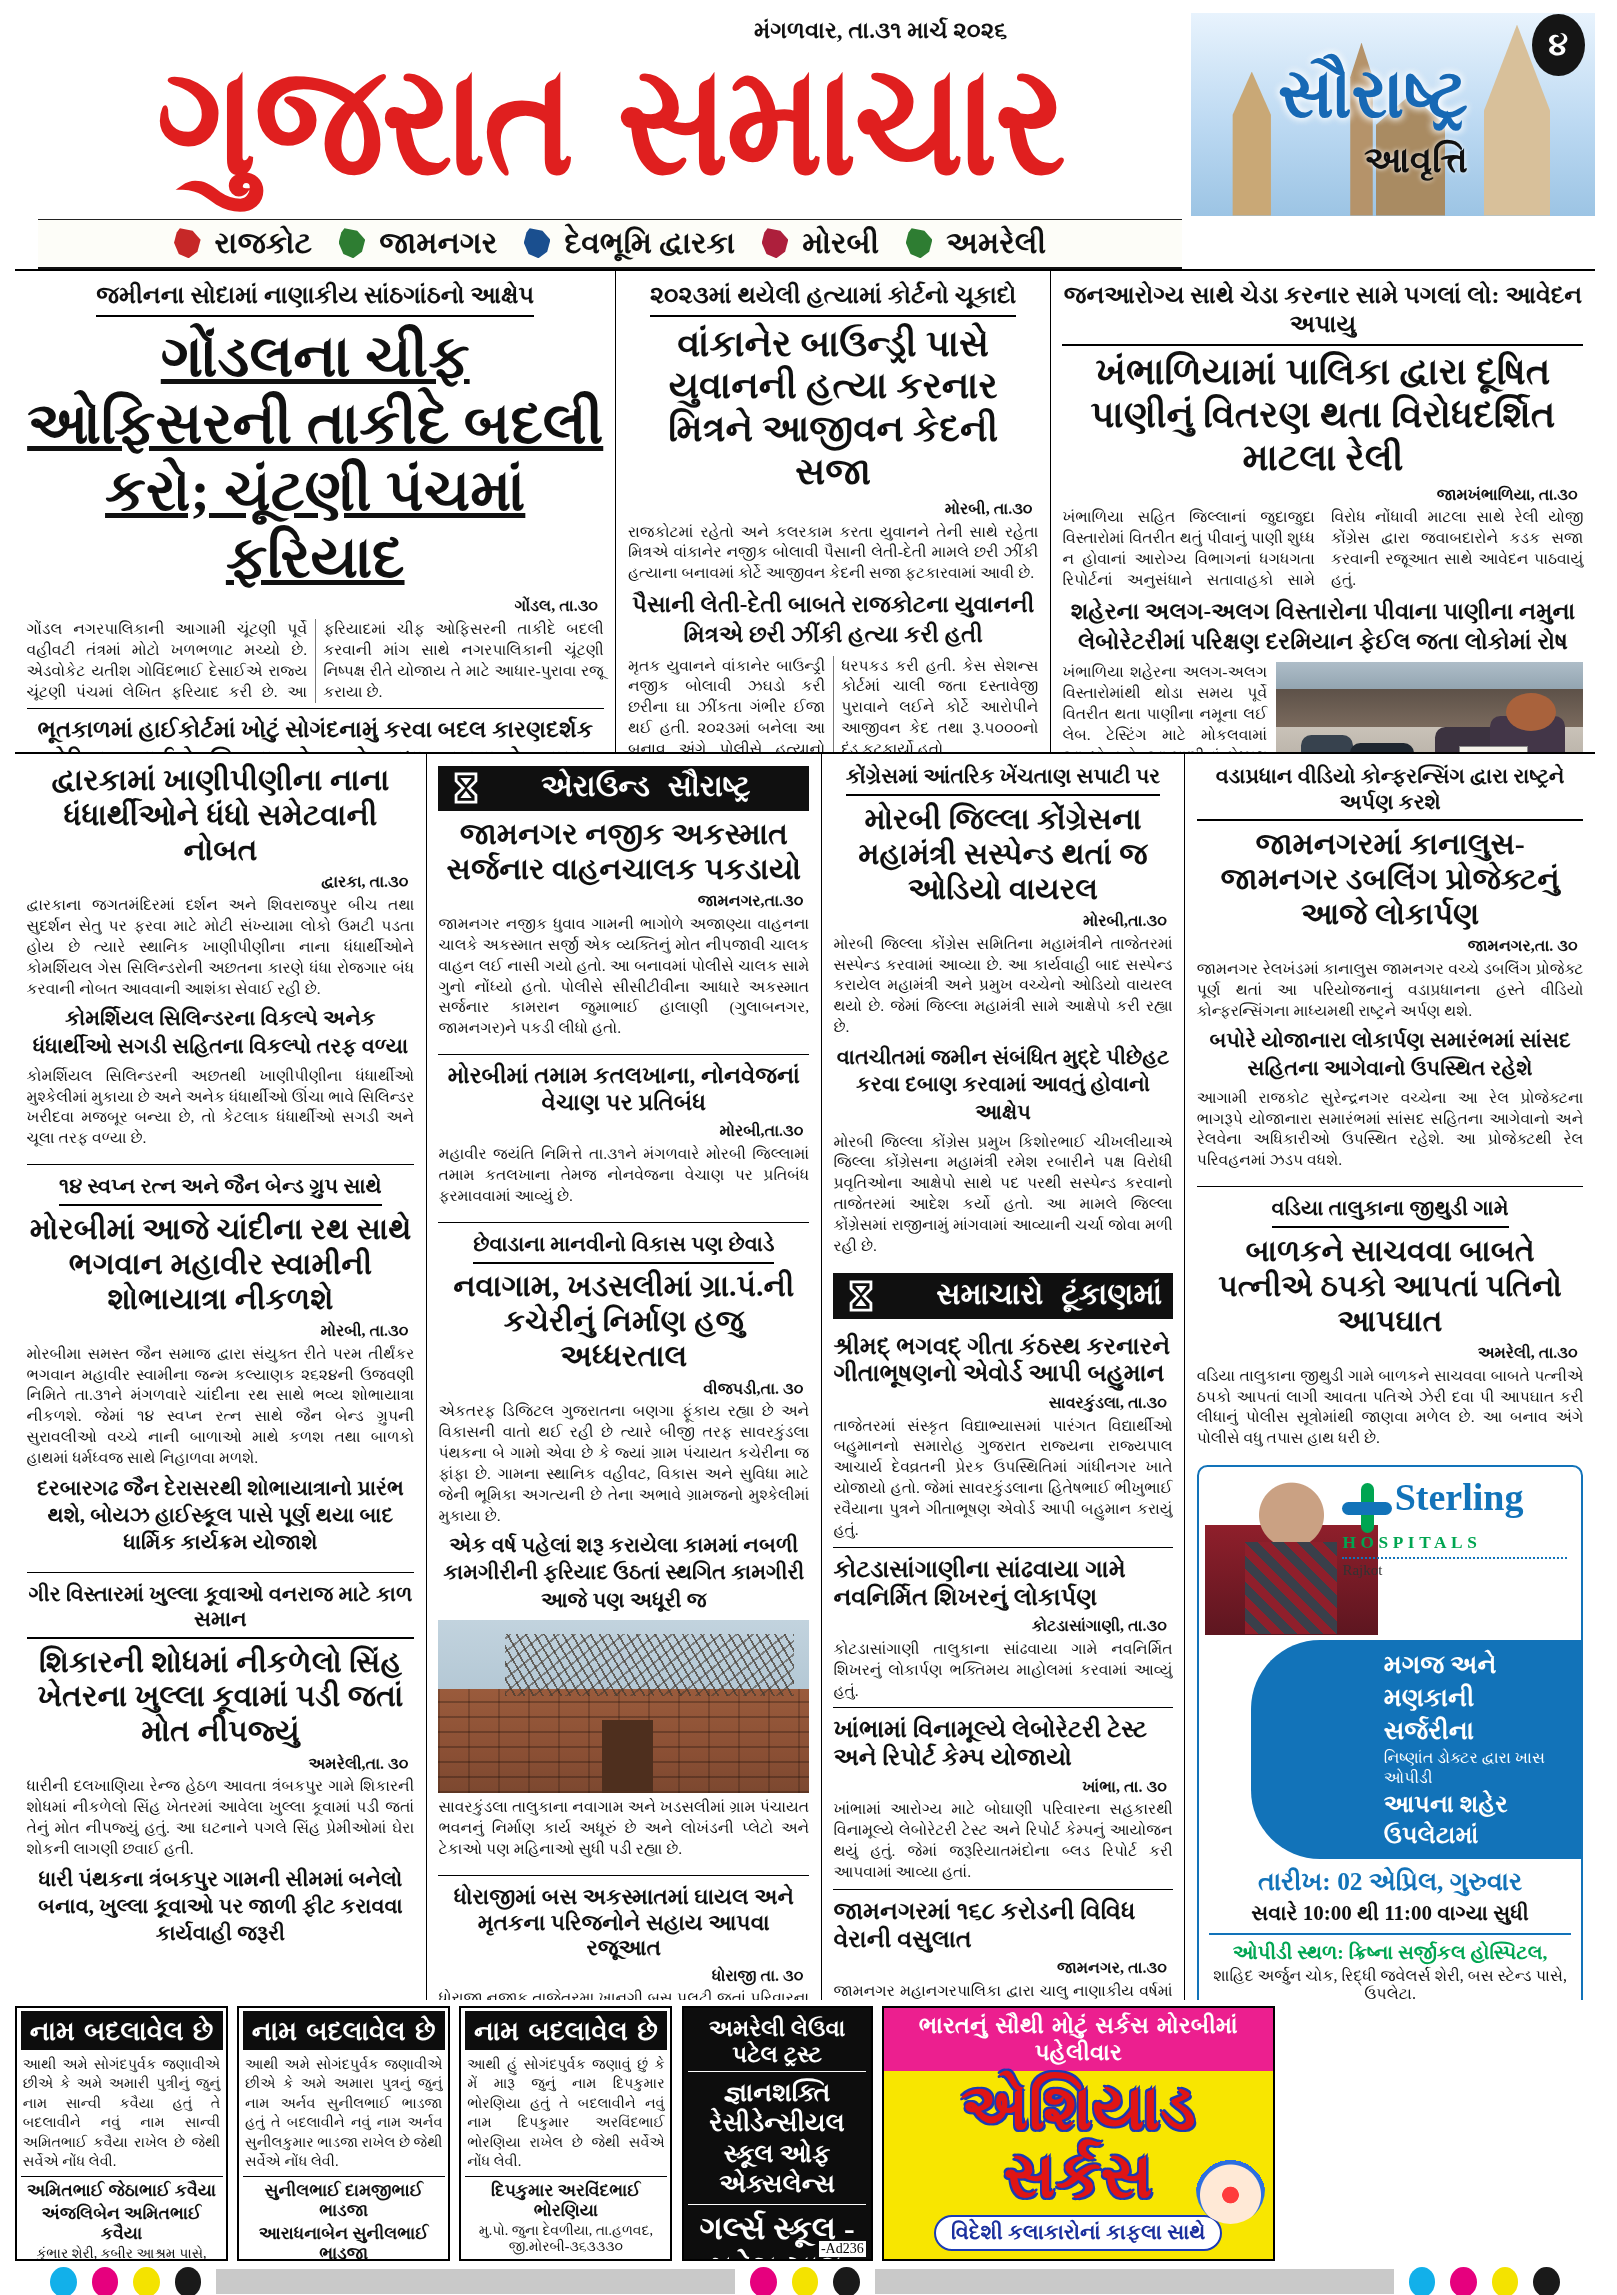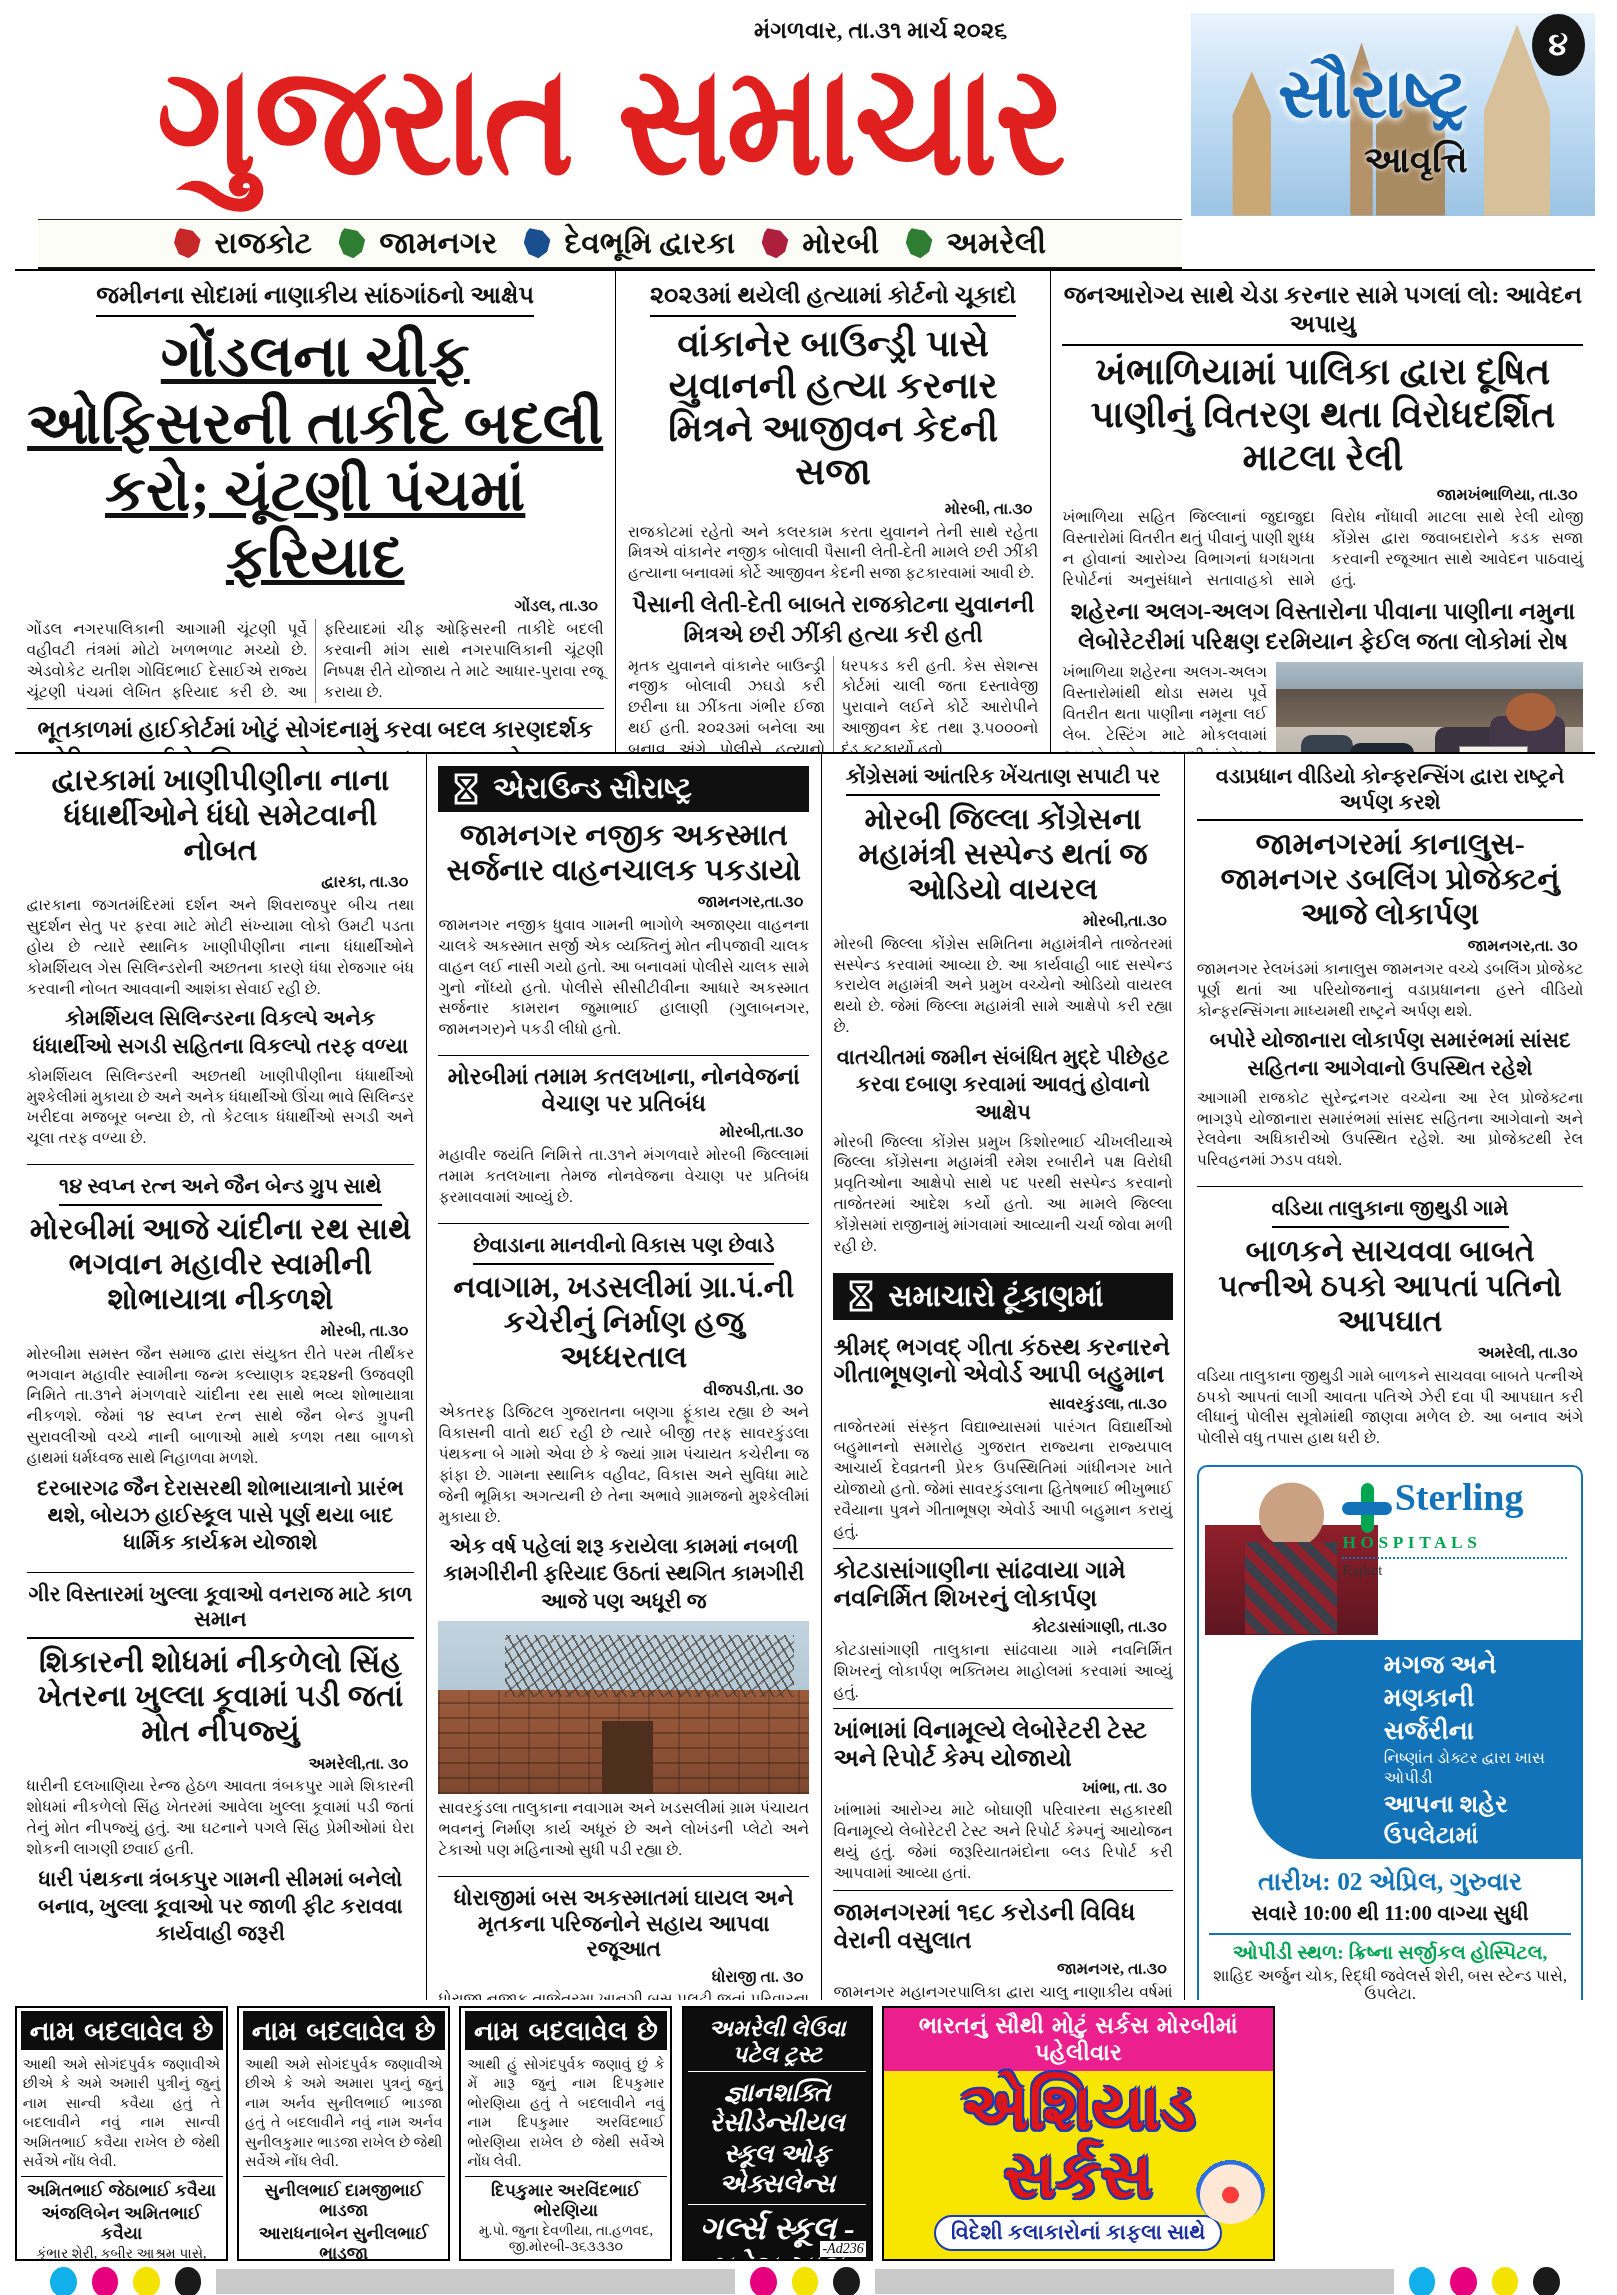--- a/index.html
+++ b/index.html
@@ -55,21 +55,21 @@
   .hl-m{font-size:30px;}
   .hl-s{font-size:24px; text-align:left;}
   .dateline{text-align:right; font-weight:bold; font-size:16px; margin:1.2px 5.8px 3.5px 0;}
   .body{font-size:15.6px; line-height:1.34; text-align:justify; margin-bottom:5.8px;}
   .cols2{column-count:2; column-gap:16px; column-rule:0.6px solid #777;}
   .subhead{font-size:23px; font-weight:bold; text-align:center; line-height:1.3; margin:5.8px 0;}
   .ruled{border-top:1.7px solid #000; border-bottom:1.7px solid #000; padding:5.8px 2.3px;}
   .story{padding-bottom:4.6px; margin-bottom:4.6px;}
   .story + .story{border-top:1.7px solid #000; padding-top:4.6px;}
   .banner{background:#101010; color:#fff; display:flex; align-items:center; gap:10.4px; padding:5.8px 10.4px; margin:5.8px 0;}
-  .banner .btxt{font-size:30px; font-weight:bold; font-family:Liberation Serif, serif;}
+  .banner .btxt{font-size:30px; font-weight:bold; font-family:Liberation Mono, monospace;margin-left:48px;}
   .hourglass{width:34px; height:34px; flex:0 0 auto;}
   .brief{border-top:1.2px solid #000; padding-top:4.6px; margin-top:4.6px;}
 
   
   .photo{position:relative; width:100%; overflow:hidden; background:#cfd8dc;}
   .rally{height:191px;
     background:linear-gradient(180deg,#aebdc8 0%,#93a5b1 14%,#5d5148 14%,#7a6a5d 34%,#c9c2b8 34%,#b9b2a8 52%,#a09a90 52%,#8e887e 100%);}
   .fig{position:absolute; border-radius:10.4px 10.4px 3.5px 3.5px; background:#2f2a33;}
   .fig.f1{left:8%; top:38%; width:52px; height:116px; background:#37424e;}
   .fig.f2{left:24%; top:42%; width:64px; height:110px; background:#1f2730;}
@@ -88,21 +88,21 @@
   .namebox{border:2.3px solid #000; padding:3.5px; width:213px; flex:0 0 auto; overflow:hidden;}
   .namebox .nb-head{background:#0d0d0d; color:#fff; text-align:center; font-size:26.6px; font-weight:bold; padding:3.5px 2.3px; font-family:"DejaVu Sans",sans-serif;}
   .namebox .nb-body{font-size:14.4px; line-height:1.35; text-align:justify; padding:4.6px 2.3px; border-bottom:1.2px solid #000;}
   .namebox .nb-name{font-size:17.3px; font-weight:bold; text-align:center; margin-top:3.5px;}
   .namebox .nb-addr{font-size:14px; text-align:center; margin-top:2.3px;}
 
   
   .band3{height:261px; display:flex; gap:9.2px; border-top:0; padding-top:5.8px;}
 
   
-  .schoolad{flex:0 0 191px; background:#0d0d0d; color:#fff; border:2.3px solid #000; padding:4.6px; display:flex; flex-direction:column; overflow:hidden; position:relative;font-style:italic;}
+  .schoolad{flex:0 0 191px; background:#0d0d0d; color:#fff; border:2.3px solid #000; padding:4.6px; display:flex; flex-direction:column; overflow:hidden; position:relative;}
   .schoolad .s1{font-size:23px; font-weight:bold; text-align:center; border-bottom:1.7px solid #fff; padding:3.5px 0;}
   .schoolad .s2{font-size:25.4px; font-weight:bold; text-align:center; border-bottom:1.7px solid #fff; padding:4.6px 0; line-height:1.2;}
   .schoolad .s3{font-size:32px; font-weight:bold; text-align:center; padding:4.6px 0; line-height:1.2;}
   .schoolad .sref{position:absolute; right:4.6px; bottom:2.3px; color:#000; font-size:14px; background:#fff; padding:0 2.3px;}
 
   
   .circusad{flex:0 0 393px; border:2.3px solid #000; background:var(--circus-yellow); display:flex; flex-direction:column; overflow:hidden; position:relative;}
   .circusad .ctop,.circusad .cbot{background:var(--circus-pink); color:#fff; font-size:23px; font-weight:bold; text-align:center; padding:4.6px 2.3px; font-family:"DejaVu Sans",sans-serif;}
   .circusad .ctitle{font-size:64px; line-height:1.05; font-weight:900; text-align:center; color:#e01515;
     font-family:"DejaVu Sans",sans-serif; text-shadow:2.3px 2.3px 0 #1a3bb5,-1.7px -1.7px 0 #1a3bb5,1.7px -1.7px 0 #1a3bb5,-1.7px 1.7px 0 #1a3bb5; margin-top:3.5px;}

